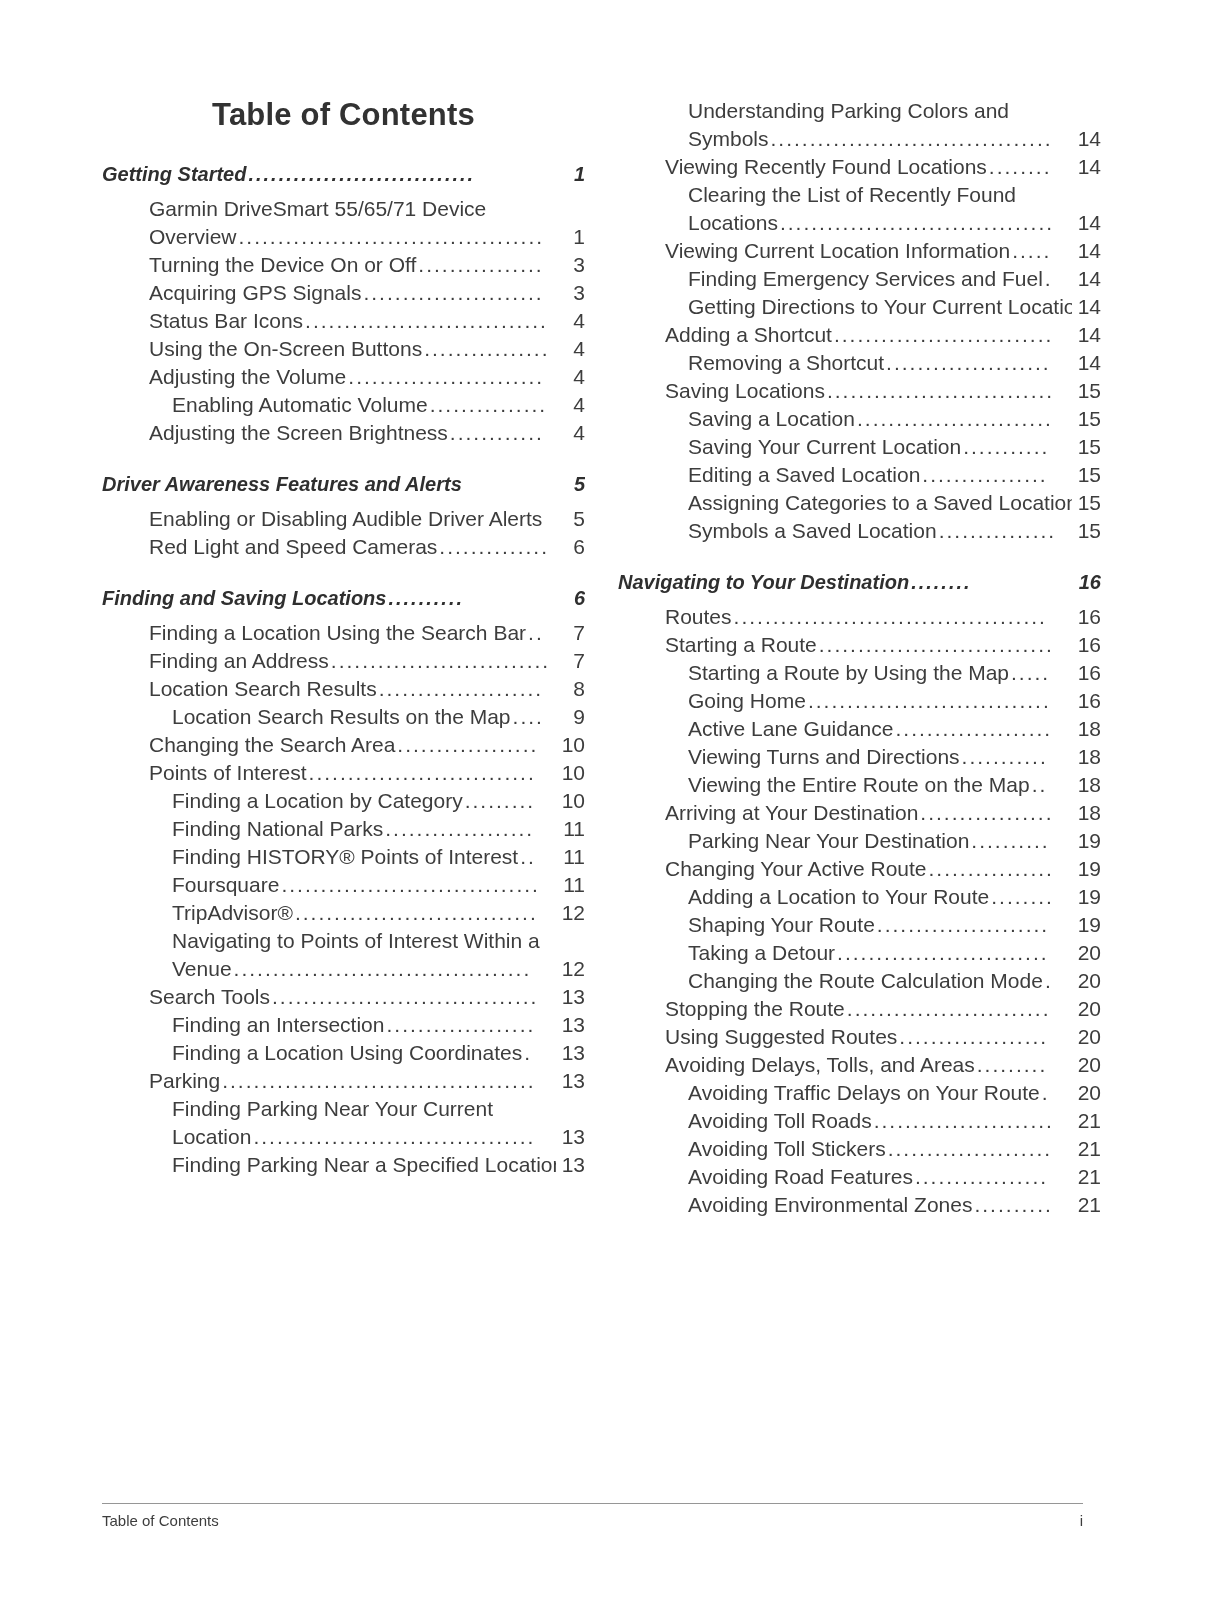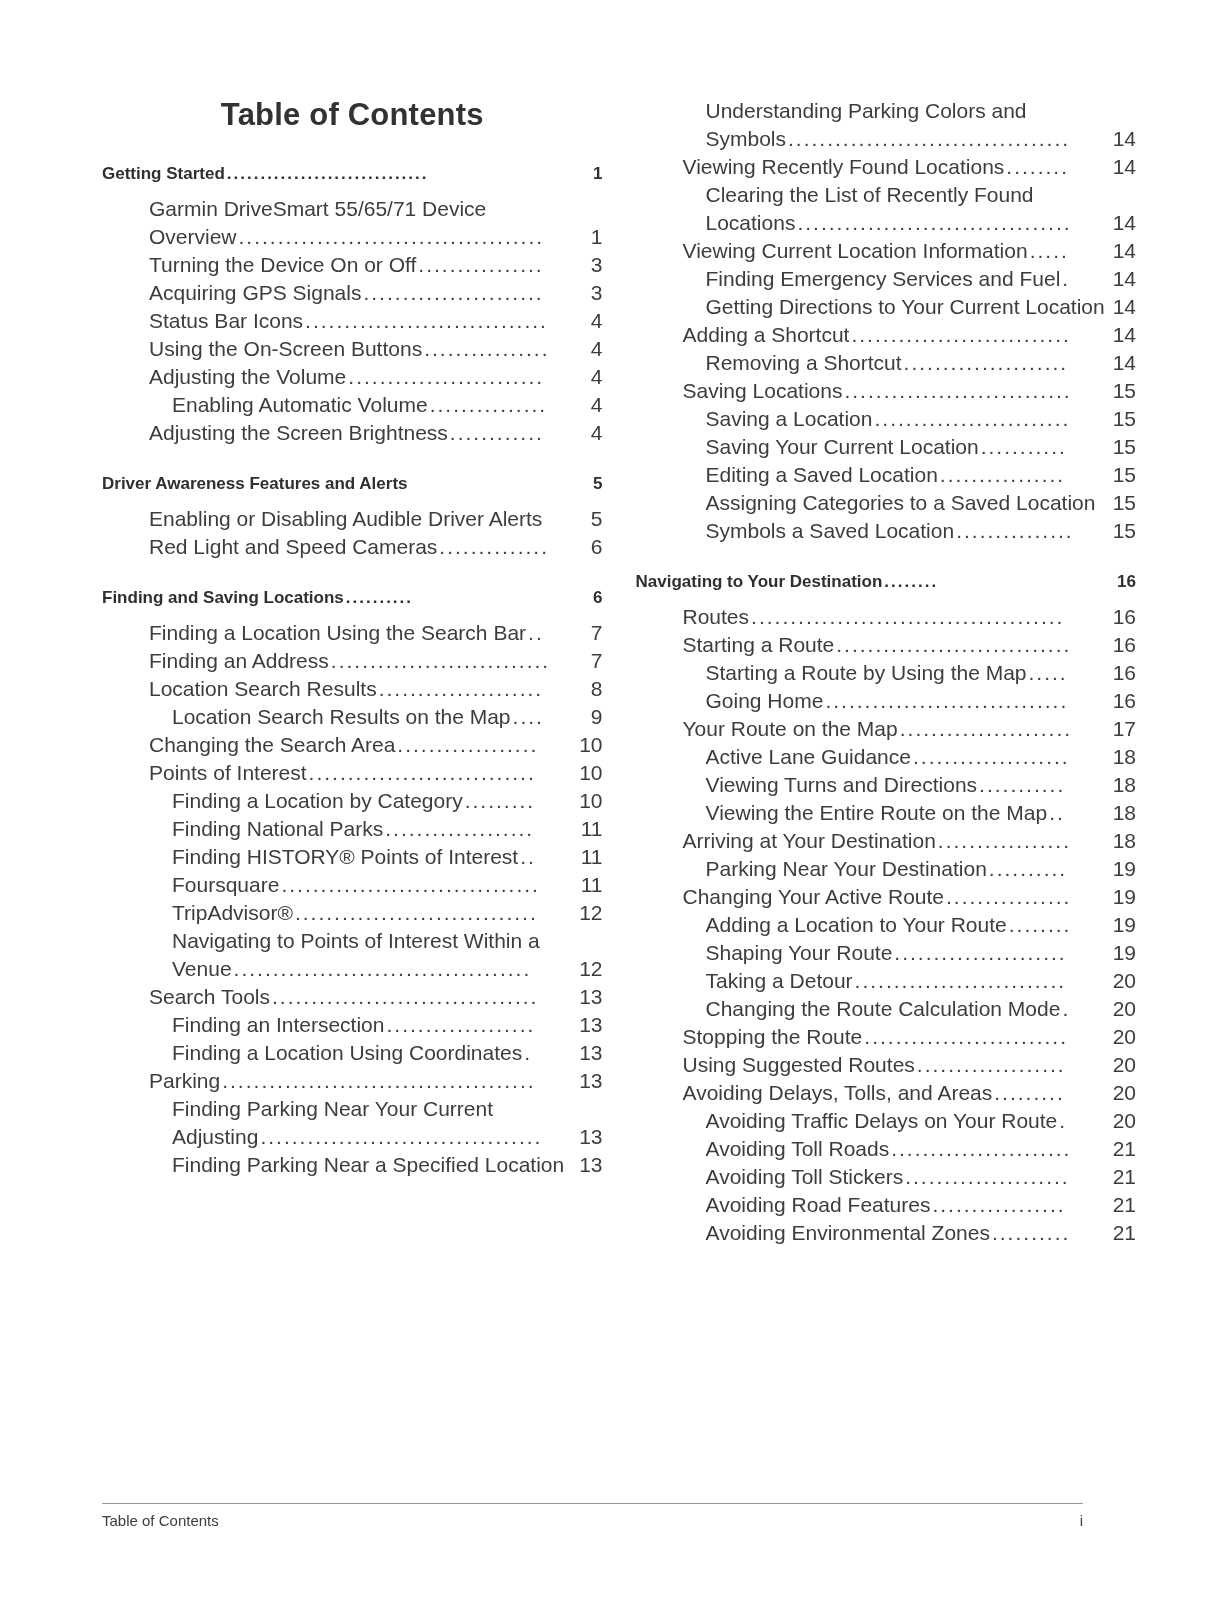--- a/index.html
+++ b/index.html
@@ -2,43 +2,43 @@
 <html><head>
 <meta charset="utf-8">
 <style>
   * { margin:0; padding:0; box-sizing:border-box; }
   html, body { background:#ffffff; }
   body {
     width:1210px; height:1600px; position:relative; overflow:hidden;
     font-family:"Liberation Sans","DejaVu Sans",sans-serif;
     color:#3d3d3d;
   }
-  .page { position:absolute; inset:0; padding:97px 74px 0 102px; }
+  .page { position:absolute; inset:0; padding:97px 109px 0 102px; }
   .columns { display:flex; gap:33px; align-items:flex-start; }
   .col { flex:1 1 0; min-width:0; }
 
   .title {
     font-size:31px; line-height:36px; font-weight:700; color:#323232;
     text-align:center; margin:0 0 26px 0; letter-spacing:0.2px;
   }
 
   .entry {
     position:relative; overflow:hidden;
     font-size:21px; line-height:28px; color:#3d3d3d;
   }
   .entry .dots, .dots-probe { letter-spacing:2px; }
   .entry .dots { white-space:nowrap; margin-left:2px; }
   .entry .p {
     position:absolute; right:0; bottom:0;
     background:#ffffff; padding-left:6px; white-space:nowrap;
   }
 
   .level-1 {
-    font-size:17px; line-height:30px; font-weight:700; color:#2f2f2f;
-    margin-top:22px; margin-bottom:6px;
+    font-size:20px; line-height:30px; font-weight:700; color:#2f2f2f;
+    margin-top:22px; margin-bottom:6px;font-style:italic;
   }
   .level-2 { padding-left:47px; }
   .level-3 { padding-left:70px; }
 
   .footer {
     position:absolute; left:102px; right:127px; top:1503px;
     border-top:1px solid #969696; padding-top:8px;
     display:flex; justify-content:space-between;
     font-size:15px; line-height:18px; color:#3d3d3d;
   }
@@ -73,21 +73,21 @@
           <div class="entry level-3"><span class="t">Finding a Location by Category</span><span class="dots">.........</span><span class="p">10</span></div>
           <div class="entry level-3"><span class="t">Finding National Parks</span><span class="dots">...................</span><span class="p">11</span></div>
           <div class="entry level-3"><span class="t">Finding HISTORY® Points of Interest</span><span class="dots">..</span><span class="p">11</span></div>
           <div class="entry level-3"><span class="t">Foursquare</span><span class="dots">.................................</span><span class="p">11</span></div>
           <div class="entry level-3"><span class="t">TripAdvisor®</span><span class="dots">...............................</span><span class="p">12</span></div>
           <div class="entry level-3"><span class="t">Navigating to Points of Interest Within a Venue</span><span class="dots">......................................</span><span class="p">12</span></div>
           <div class="entry level-2"><span class="t">Search Tools</span><span class="dots">..................................</span><span class="p">13</span></div>
           <div class="entry level-3"><span class="t">Finding an Intersection</span><span class="dots">...................</span><span class="p">13</span></div>
           <div class="entry level-3"><span class="t">Finding a Location Using Coordinates</span><span class="dots">.</span><span class="p">13</span></div>
           <div class="entry level-2"><span class="t">Parking</span><span class="dots">........................................</span><span class="p">13</span></div>
-          <div class="entry level-3"><span class="t">Finding Parking Near Your Current Adjusting</span><span class="dots">....................................</span><span class="p">13</span></div>
+          <div class="entry level-3"><span class="t">Finding Parking Near Your Current Location</span><span class="dots">....................................</span><span class="p">13</span></div>
           <div class="entry level-3"><span class="t">Finding Parking Near a Specified Location</span><span class="dots"></span><span class="p">13</span></div>
         </div>
     </section>
     <section class="col">
       <div class="entries" id="col-right_column">
           <div class="entry level-3"><span class="t">Understanding Parking Colors and Symbols</span><span class="dots">....................................</span><span class="p">14</span></div>
           <div class="entry level-2"><span class="t">Viewing Recently Found Locations</span><span class="dots">........</span><span class="p">14</span></div>
           <div class="entry level-3"><span class="t">Clearing the List of Recently Found Locations</span><span class="dots">...................................</span><span class="p">14</span></div>
           <div class="entry level-2"><span class="t">Viewing Current Location Information</span><span class="dots">.....</span><span class="p">14</span></div>
           <div class="entry level-3"><span class="t">Finding Emergency Services and Fuel</span><span class="dots">.</span><span class="p">14</span></div>
@@ -98,21 +98,20 @@
           <div class="entry level-3"><span class="t">Saving a Location</span><span class="dots">.........................</span><span class="p">15</span></div>
           <div class="entry level-3"><span class="t">Saving Your Current Location</span><span class="dots">...........</span><span class="p">15</span></div>
           <div class="entry level-3"><span class="t">Editing a Saved Location</span><span class="dots">................</span><span class="p">15</span></div>
           <div class="entry level-3"><span class="t">Assigning Categories to a Saved Location</span><span class="dots"></span><span class="p">15</span></div>
           <div class="entry level-3"><span class="t">Symbols a Saved Location</span><span class="dots">...............</span><span class="p">15</span></div>
           <div class="entry level-1"><span class="t">Navigating to Your Destination</span><span class="dots">........</span><span class="p">16</span></div>
           <div class="entry level-2"><span class="t">Routes</span><span class="dots">........................................</span><span class="p">16</span></div>
           <div class="entry level-2"><span class="t">Starting a Route</span><span class="dots">..............................</span><span class="p">16</span></div>
           <div class="entry level-3"><span class="t">Starting a Route by Using the Map</span><span class="dots">.....</span><span class="p">16</span></div>
           <div class="entry level-3"><span class="t">Going Home</span><span class="dots">...............................</span><span class="p">16</span></div>
-          <div class="entry level-2"><span class="t">Your Route on the Map</span><span class="dots">......................</span><span class="p">17</span></div>
           <div class="entry level-3"><span class="t">Active Lane Guidance</span><span class="dots">....................</span><span class="p">18</span></div>
           <div class="entry level-3"><span class="t">Viewing Turns and Directions</span><span class="dots">...........</span><span class="p">18</span></div>
           <div class="entry level-3"><span class="t">Viewing the Entire Route on the Map</span><span class="dots">..</span><span class="p">18</span></div>
           <div class="entry level-2"><span class="t">Arriving at Your Destination</span><span class="dots">.................</span><span class="p">18</span></div>
           <div class="entry level-3"><span class="t">Parking Near Your Destination</span><span class="dots">..........</span><span class="p">19</span></div>
           <div class="entry level-2"><span class="t">Changing Your Active Route</span><span class="dots">................</span><span class="p">19</span></div>
           <div class="entry level-3"><span class="t">Adding a Location to Your Route</span><span class="dots">........</span><span class="p">19</span></div>
           <div class="entry level-3"><span class="t">Shaping Your Route</span><span class="dots">......................</span><span class="p">19</span></div>
           <div class="entry level-3"><span class="t">Taking a Detour</span><span class="dots">...........................</span><span class="p">20</span></div>
           <div class="entry level-3"><span class="t">Changing the Route Calculation Mode</span><span class="dots">.</span><span class="p">20</span></div>

